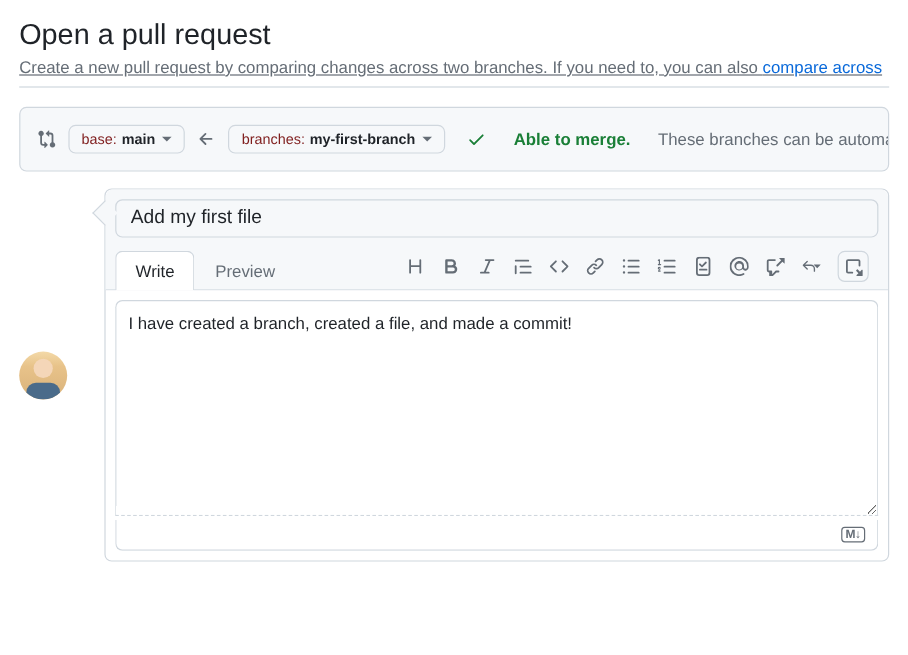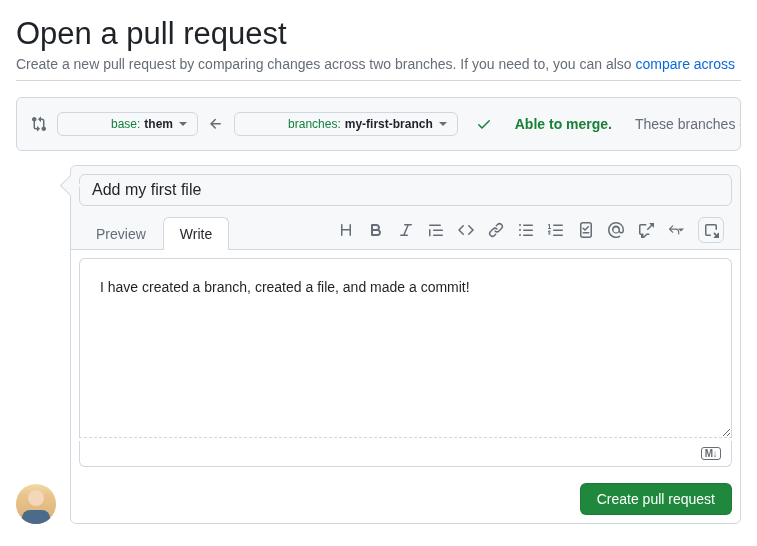--- a/index.html
+++ b/index.html
@@ -7,30 +7,31 @@
     margin: 0;
     padding: 16px;
     font-family: -apple-system, BlinkMacSystemFont, "Segoe UI", Helvetica, Arial, sans-serif;
     font-size: 14px;
     color: #1f2328;
     background: #ffffff;
     width: 757px;
     overflow: hidden;
   }
   h1 {
-    font-size: 31px;
+    font-size: 24px;
     font-weight: 400;
     margin: 0 0 4px 0;
     color: #1f2328;
   }
   .subhead {
     color: #656d76;
     font-size: 14px;
     margin: 0 0 8px 0;
     white-space: nowrap;
+    text-decoration: underline;
   }
   .subhead a { color: #0969da; text-decoration: none; }
   .hr {
     border: none;
     border-top: 1px solid #d0d7de;
     margin: 0 0 16px 0;
   }
   .compare-bar {
     border: 1px solid #d0d7de;
     border-radius: 6px;
@@ -52,21 +53,21 @@
     align-items: center;
     gap: 4px;
     background: #f6f8fa;
     border: 1px solid #d0d7de;
     border-radius: 6px;
     padding: 4px 10px;
     font-size: 12px;
     color: #24292f;
     cursor: pointer;
   }
-  .branch-btn .lbl { color: #15803d; margin-left: 43px; }
+  .branch-btn .lbl { color: #7f1d1d; }
   .branch-btn .val { font-weight: 600; color: #1f2328; }
   .caret {
     width: 0; height: 0;
     border-left: 4px solid transparent;
     border-right: 4px solid transparent;
     border-top: 4px solid #656d76;
     margin-left: 2px;
   }
   .arrow-left {
     color: #656d76;
@@ -78,23 +79,23 @@
     align-items: flex-start;
     gap: 23px;
     margin-left: 8px;
     font-size: 14px;
   }
   .merge-status .ok { color: #1a7f37; font-weight: 600; }
   .merge-status .check { color: #1a7f37; }
   .merge-status .rest { color: #656d76; }
   .pr-body-wrap {
     display: flex;
-    gap: 14px;
+    gap: 31px;
     margin-top: 14px;
-    align-items: flex-end;
+    align-items: center;
   }
   .avatar {
     width: 40px; height: 40px;
     border-radius: 50%;
     background: linear-gradient(180deg, #f3d9a8 0%, #e8c38a 30%, #d9b27a 100%);
     position: relative;
     flex-shrink: 0;
     overflow: hidden;
   }
   .avatar::before {
@@ -181,21 +182,21 @@
   .tool-square-btn {
     border: 1px solid #d0d7de;
     border-radius: 6px;
     padding: 4px;
     display: inline-flex;
   }
   .body-area { padding: 8px; }
   .textarea {
     width: 100%;
     min-height: 180px;
-    padding: 20px;
+    padding: 10px;
     font-size: 14px;
     font-family: inherit;
     border: 1px solid #d0d7de;
     border-bottom: 1px dashed #d0d7de;
     border-radius: 6px 6px 0 0;
     resize: vertical;
     color: #1f2328;
   }
   .attach-bar {
     border: 1px solid #d0d7de;
@@ -243,21 +244,21 @@
 <hr class="hr">
 
 <div class="compare-bar">
   <span class="icon-compare">
     <svg viewBox="0 0 16 16" width="16" height="16" fill="currentColor">
         <path d="M9.573.677 7.177 3.073a.25.25 0 0 0 0 .354l2.396 2.396A.25.25 0 0 0 10 5.646V4h1a1 1 0 0 1 1 1v5.628a2.251 2.251 0 1 0 1.5 0V5A2.5 2.5 0 0 0 11 2.5h-1V.854a.25.25 0 0 0-.427-.177ZM6 12H5a1 1 0 0 1-1-1V5.372a2.25 2.25 0 1 0-1.5 0V11A2.5 2.5 0 0 0 5 13.5h1v1.646a.25.25 0 0 0 .427.177l2.396-2.396a.25.25 0 0 0 0-.354L6.427 10.177A.25.25 0 0 0 6 10.354Z"></path>
       </svg>
   </span>
   <button class="branch-btn">
     <span class="lbl">base:</span>
-    <span class="val">them</span>
+    <span class="val">main</span>
     <span class="caret"></span>
   </button>
   <span class="arrow-left">
     <svg viewBox="0 0 16 16" width="16" height="16" fill="currentColor">
         <path d="M7.78 12.53a.75.75 0 0 1-1.06 0L2.47 8.28a.75.75 0 0 1 0-1.06l4.25-4.25a.751.751 0 0 1 1.06 1.06L4.81 7h7.44a.75.75 0 0 1 0 1.5H4.81l2.97 2.97a.75.75 0 0 1 0 1.06Z"></path>
       </svg>
   </span>
   <button class="branch-btn">
     <span class="lbl">branches:</span>
     <span class="val">my-first-branch</span>
@@ -274,22 +275,22 @@
   </span>
 </div>
 
 <div class="pr-body-wrap">
   <div class="avatar"></div>
   <div class="bubble">
     <div class="bubble-head">
       <input class="title-input" type="text" value="Add my first file" style="">
       <div class="tabs-and-tools">
         <div class="tabs">
+          <div class="tab active">Write</div>
           <div class="tab">Preview</div>
-          <div class="tab active">Write</div>
         </div>
         <div class="tools">
           <div class="tool-group">
             <span class="tool-ic">
                 <svg viewBox="0 0 16 16" width="16" height="16" fill="currentColor">
                   <path d="M3.75 2a.75.75 0 0 1 .75.75V7h7V2.75a.75.75 0 0 1 1.5 0v10.5a.75.75 0 0 1-1.5 0V8.5h-7v4.75a.75.75 0 0 1-1.5 0V2.75A.75.75 0 0 1 3.75 2Z"></path>
                 </svg>
               </span>
             <span class="tool-ic">
                 <svg viewBox="0 0 16 16" width="16" height="16" fill="currentColor">
@@ -363,17 +364,14 @@
           </span>
         </div>
       </div>
     </div>
     <div class="body-area">
       <textarea class="textarea" style="">I have created a branch, created a file, and made a commit!</textarea>
       <div class="attach-bar">
         <span class="md-badge">M↓</span>
       </div>
     </div>
-    <div class="footer">
-      <button class="btn-primary">Create pull request</button>
-    </div>
   </div>
 </div>
 
 </body></html>

